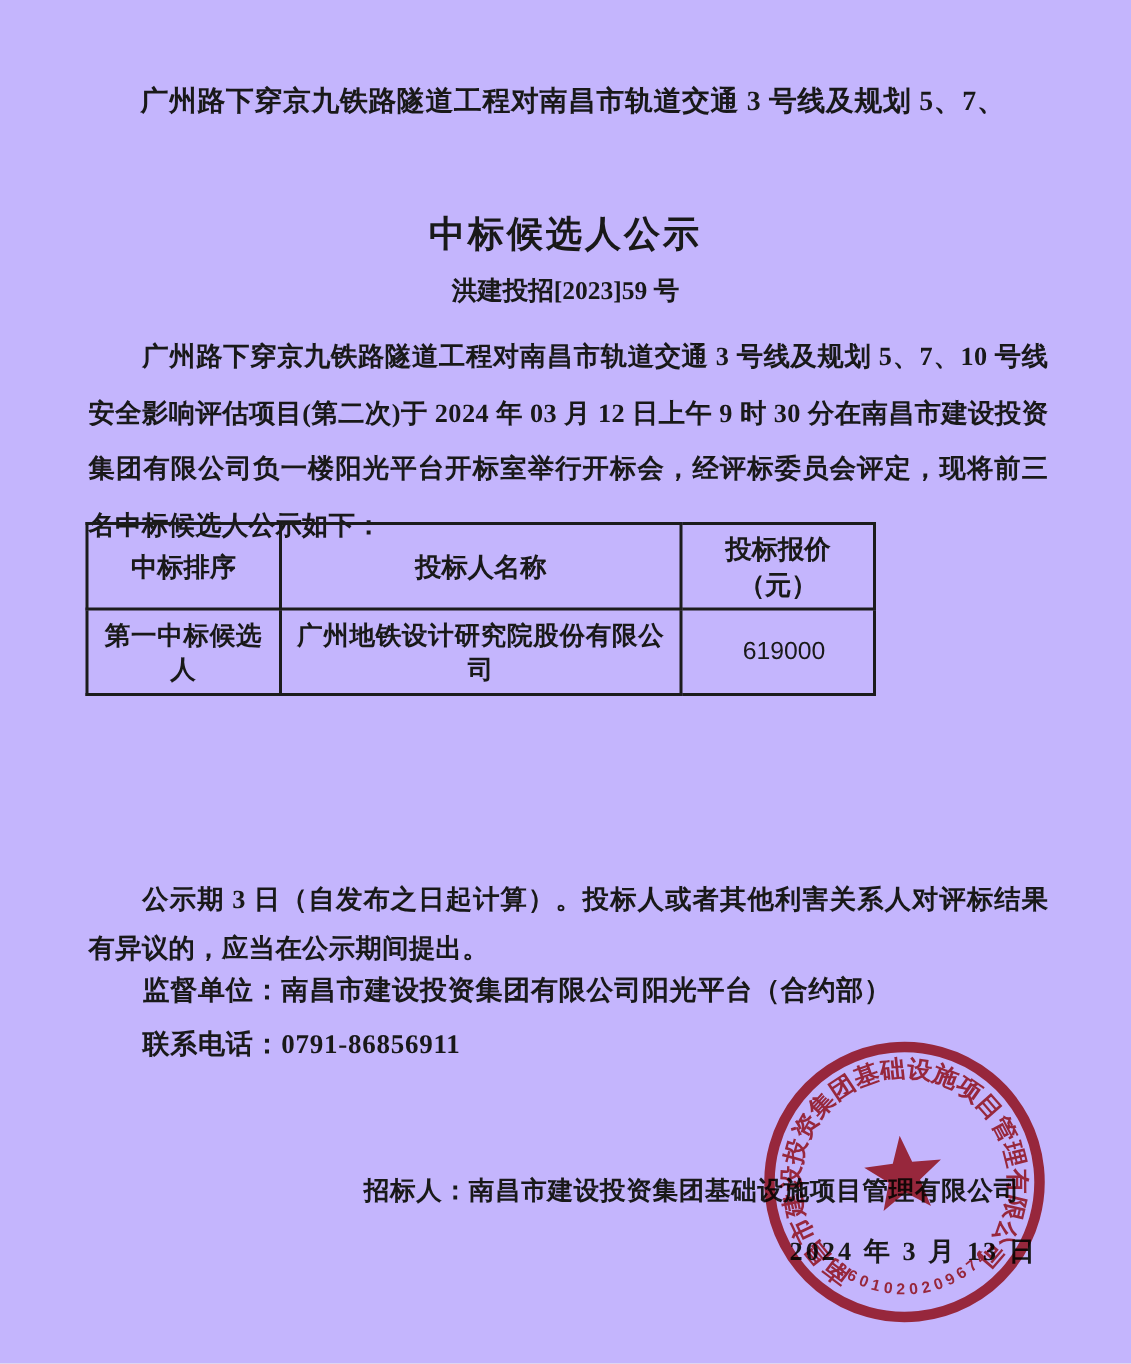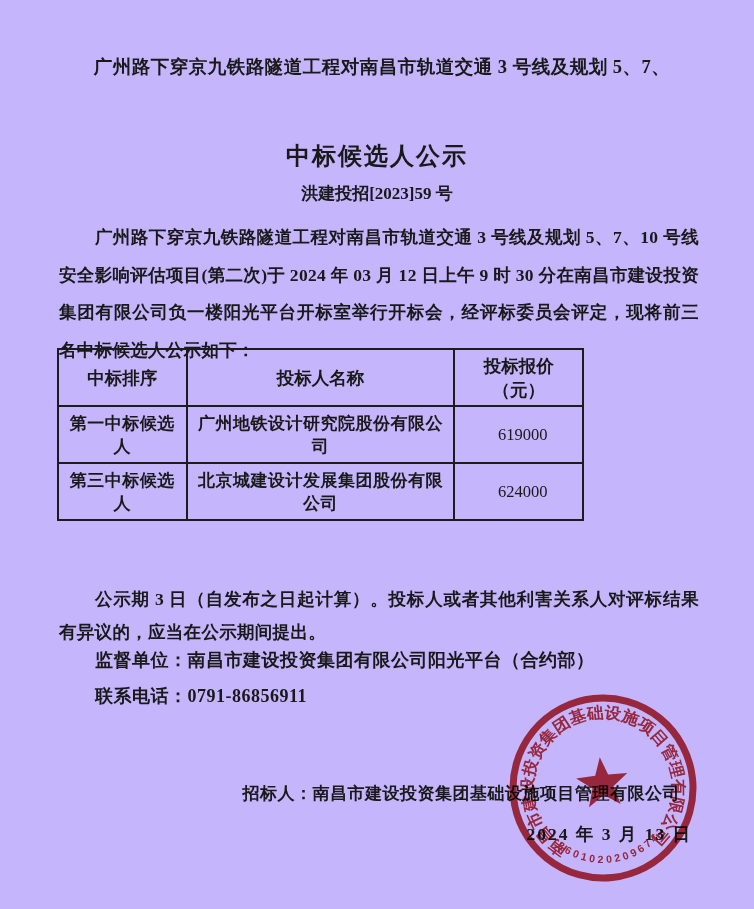--- a/index.html
+++ b/index.html
@@ -49,21 +49,21 @@
   .bid-table th, .bid-table td {
     border:2px solid #1c1c1c;
     height:55px;
     text-align:center;
     vertical-align:middle;
     padding:0 4px;
     font-size:17px;
   }
   .bid-table th { font-weight:bold; font-size:17.5px; }
   .bid-table td.rank, .bid-table td.bidder { font-weight:bold; letter-spacing:0.5px; }
-  .bid-table td.price { font-weight:normal; font-size:16.5px; font-family:Liberation Serif, serif;padding-left:12px; }
+  .bid-table td.price { font-weight:normal; font-size:16.5px; font-family:Liberation Sans, sans-serif;padding-left:12px; }
   .info-line {
     position:absolute; left:95px;
     font-size:18px; font-weight:bold;
     letter-spacing:0.5px;
   }
   .supervisor { top:648px; }
   .phone { top:684px; }
   .tenderer {
     position:absolute; top:782px; right:74px;
     font-size:17px; font-weight:bold;
@@ -106,25 +106,20 @@
         <th>投标人名称</th>
         <th>投标报价（元）</th>
       </tr>
     </thead>
     <tbody>
       <tr>
         <td class="rank">第一中标候选人</td>
         <td class="bidder">广州地铁设计研究院股份有限公司</td>
         <td class="price">619000</td>
       </tr>
-      <tr>
-        <td class="rank">第三中标候选人</td>
-        <td class="bidder">北京城建设计发展集团股份有限公司</td>
-        <td class="price">624000</td>
-      </tr>
     </tbody>
   </table>
 
   <div class="para notice">公示期 3 日（自发布之日起计算）。投标人或者其他利害关系人对评标结果有异议的，应当在公示期间提出。</div>
 
   <div class="info-line supervisor">监督单位：南昌市建设投资集团有限公司阳光平台（合约部）</div>
 
   <div class="info-line phone">联系电话：0791-86856911</div>
 
   <div class="tenderer">招标人：南昌市建设投资集团基础设施项目管理有限公司</div>

